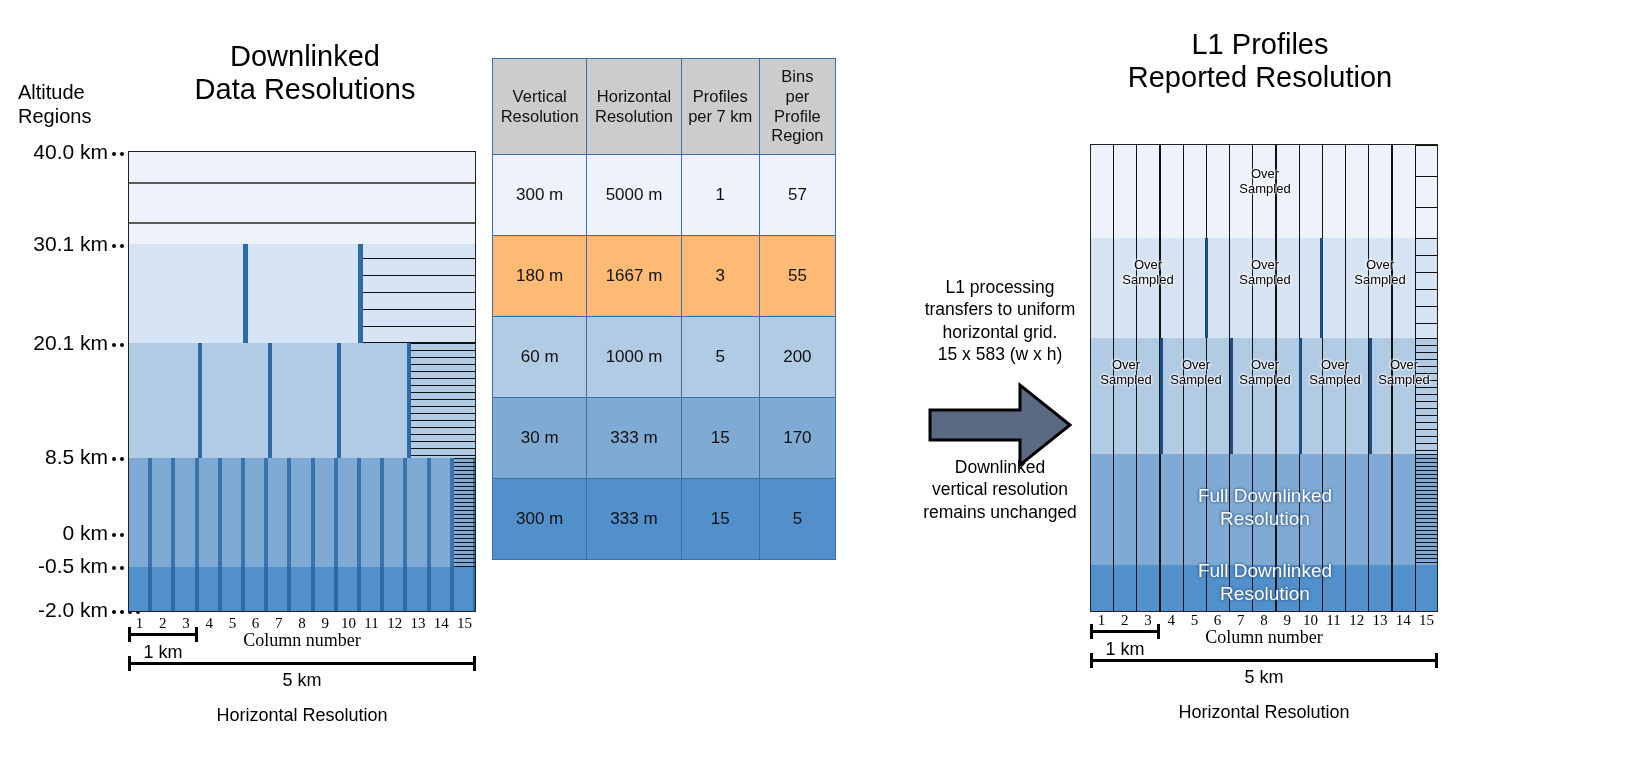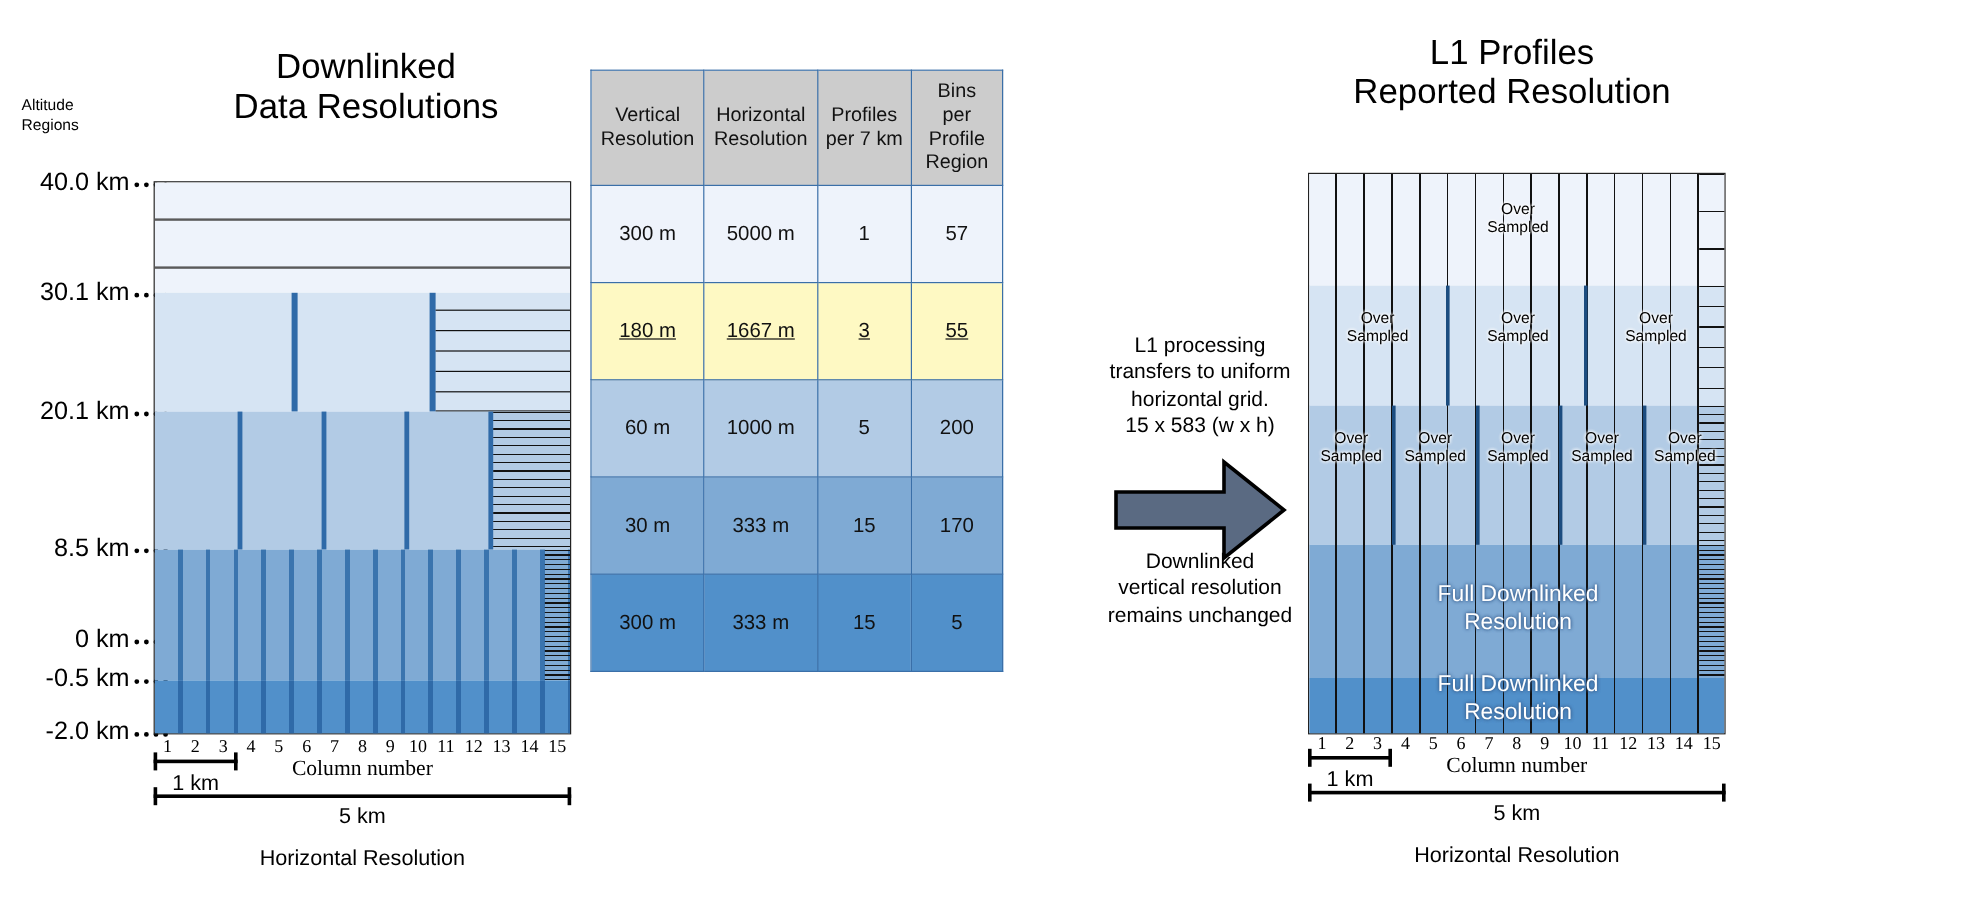--- a/index.html
+++ b/index.html
@@ -7,21 +7,21 @@
     width:1650px;height:768px;background:#ffffff;
     font-family:"Liberation Sans",sans-serif;
     position:relative;overflow:hidden;
   }
   .abs{position:absolute;}
   .ttl{
     font-size:29px;line-height:1.15;text-align:center;color:#000;
     font-family:"Liberation Sans",sans-serif;white-space:pre-line;
   }
   .alt-head{
-    font-size:13px;line-height:1.2;text-align:left;color:#000;white-space:pre-line;
+    font-size:20px;line-height:1.2;text-align:left;color:#000;white-space:pre-line;
   }
   .alt-lab{font-size:21px;color:#000;text-align:right;white-space:nowrap;}
   .dotlead{
     height:0;border-top:4px dotted #000;
   }
   
   .panel{position:absolute;box-sizing:border-box;border:1.5px solid #222;overflow:hidden;}
   .band{position:absolute;left:0;right:0;}
   .vline{position:absolute;top:0;bottom:0;background:#2f6aa8;}
   .hline{position:absolute;left:0;right:0;height:1px;background:#111;}
@@ -169,21 +169,21 @@
 Region</th>
     </tr>
   </thead>
   <tbody>
     <tr style="background:#eef3fb;">
       <td>300 m</td>
       <td>5000 m</td>
       <td>1</td>
       <td>57</td>
     </tr>
-    <tr style="background:#fef9c3;text-decoration:underline;">
+    <tr style="background:#fdba74;">
       <td>180 m</td>
       <td>1667 m</td>
       <td>3</td>
       <td>55</td>
     </tr>
     <tr style="background:#b2cbe5;">
       <td>60 m</td>
       <td>1000 m</td>
       <td>5</td>
       <td>200</td>

